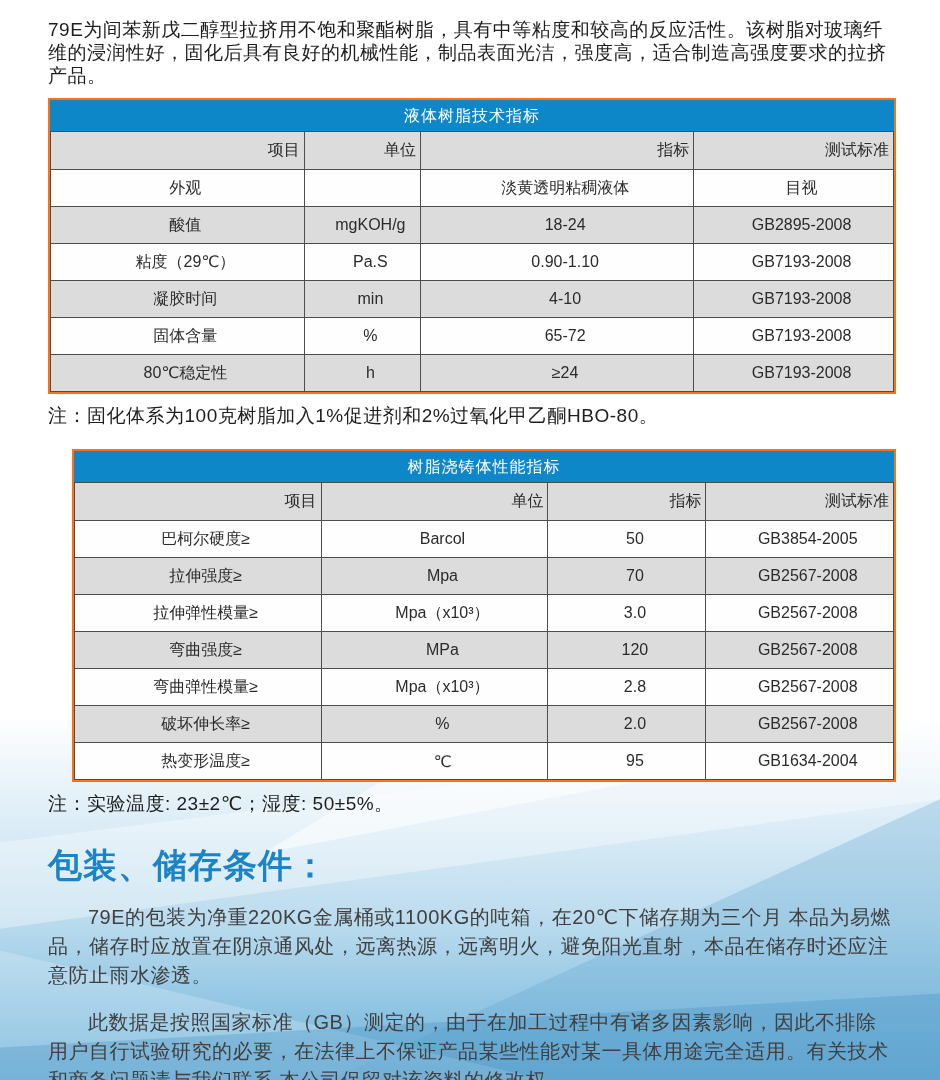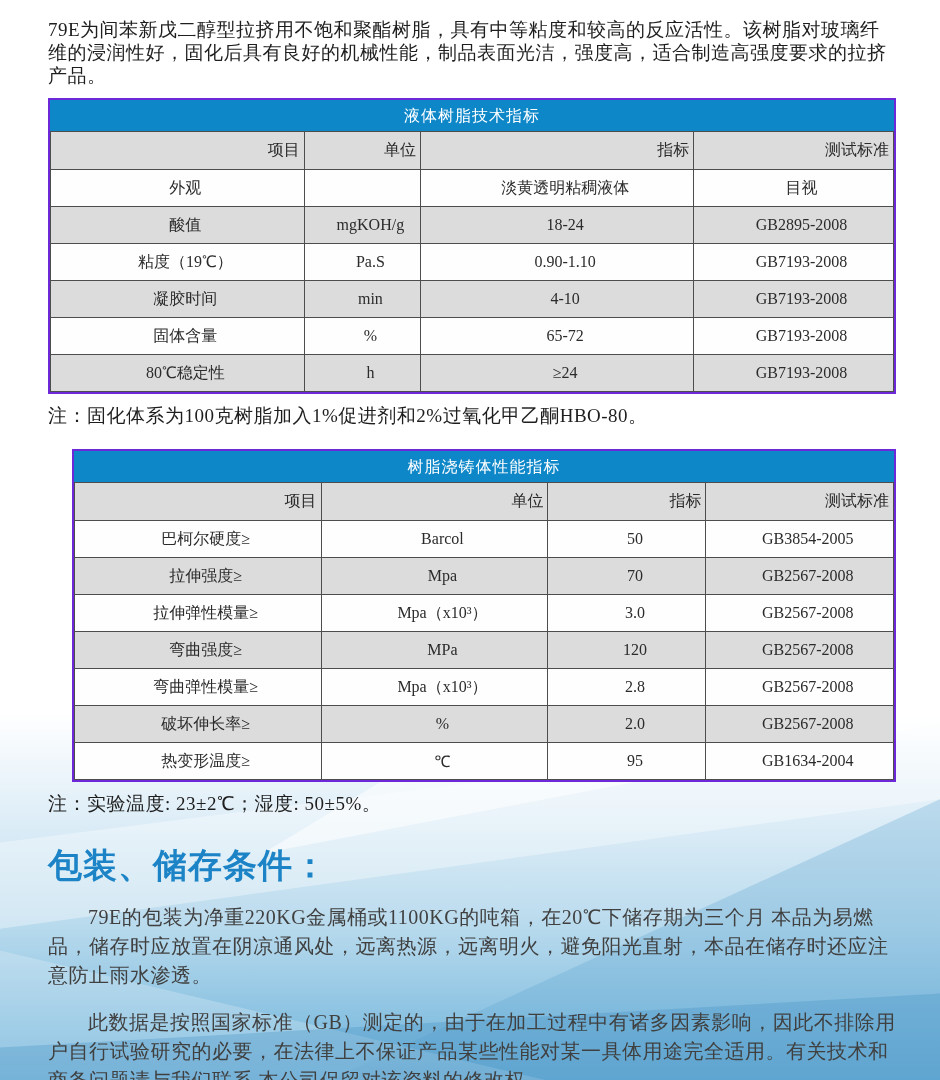--- a/index.html
+++ b/index.html
@@ -4,21 +4,20 @@
 <style>
   * { margin: 0; padding: 0; box-sizing: border-box; }
   body { font-family: "Liberation Sans", "DejaVu Sans", sans-serif; }
   .page {
     position: relative;
     width: 940px;
     height: 1080px;
     overflow: hidden;
     background: #ffffff;
     color: #2b2b2b;
-    font-family: Liberation Serif, serif;
   }
   
   .bg-base {
     position: absolute; inset: 0;
     background: linear-gradient(180deg,
       #ffffff 0%, #ffffff 66%,
       #f2f8fc 70%, #ddedf7 76%,
       #bcdcee 85%, #8cc3e2 94%, #6fb2da 100%);
   }
   .bg-facet { position: absolute; inset: 0; }
@@ -31,21 +30,21 @@
   
   .content { position: relative; z-index: 2; padding: 18px 44px 0 48px; }
 
   .intro {
     font-size: 19px;
     line-height: 23px;
     letter-spacing: 0.5px;
     color: #1e1e1e;
   }
 
-  .spec-table { margin-top: 11px; border: 2px solid #6d28d9; }
+  .spec-table { margin-top: 11px; border: 2px solid #f97316; }
   .spec-table .title-bar {
     background: #0e87c9;
     color: #ffffff;
     text-align: center;
     font-size: 16px;
     height: 31px;
     line-height: 31px;
     letter-spacing: 1px;
   }
   .spec-table table {
@@ -132,21 +131,21 @@
               <td>淡黄透明粘稠液体</td>
               <td>目视</td>
             </tr>
             <tr class="striped">
               <td>酸值</td>
               <td>mgKOH/g</td>
               <td>18-24</td>
               <td>GB2895-2008</td>
             </tr>
             <tr>
-              <td>粘度（19℃）</td>
+              <td>粘度（29℃）</td>
               <td>Pa.S</td>
               <td>0.90-1.10</td>
               <td>GB7193-2008</td>
             </tr>
             <tr class="striped">
               <td>凝胶时间</td>
               <td>min</td>
               <td>4-10</td>
               <td>GB7193-2008</td>
             </tr>

